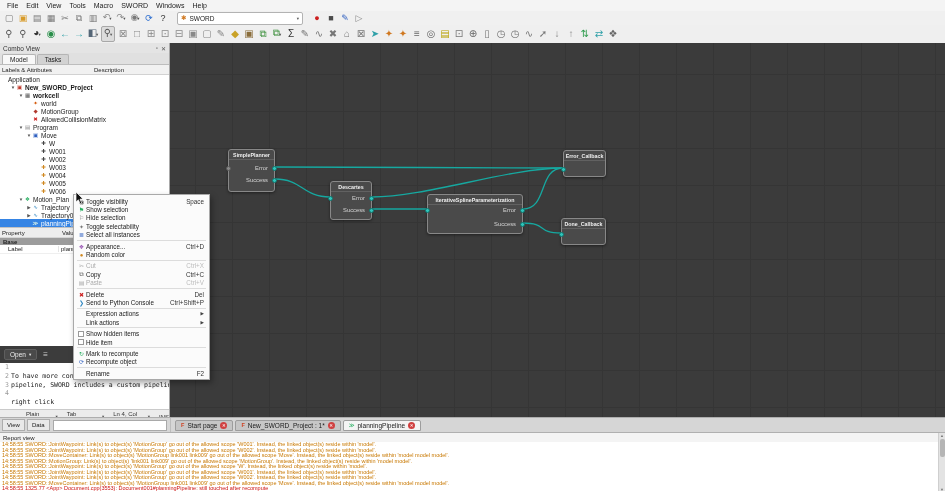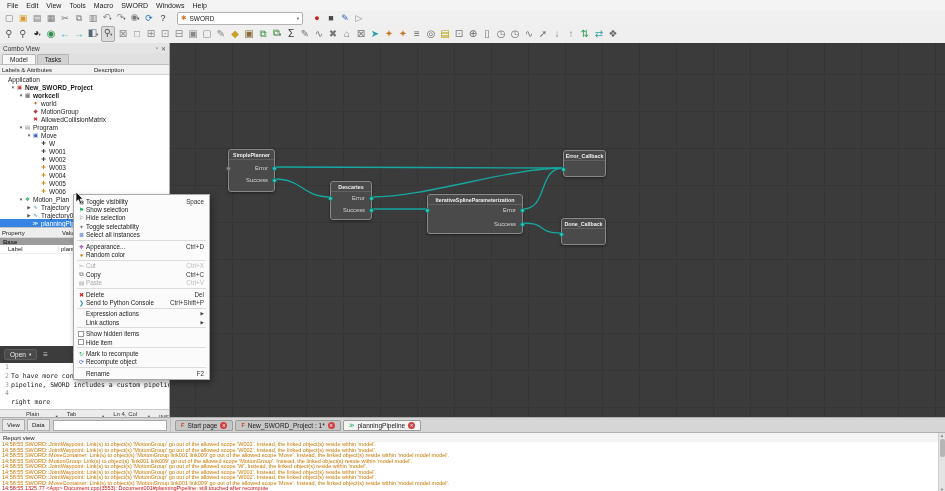--- a/index.html
+++ b/index.html
@@ -335,21 +335,21 @@
           <div>2</div>
           <div></div>
           <div>3</div>
           <div>4</div>
         </div>
       <div id="edlines">
           <div>&nbsp;</div>
           <div>To have more control over the planning</div>
           <div>pipeline, SWORD includes a custom pipeline editor</div>
           <div>&nbsp;</div>
-          <div>right more</div>
+          <div>right click</div>
         </div>
     </div>
     <div id="editor-status">
       <span>Plain Text</span>
       <span class="caret">▾</span>
       <span>Tab Width: 8</span>
       <span class="caret">▾</span>
       <span>Ln 4, Col 12</span>
       <span class="caret">▾</span>
       <span>INS</span>

